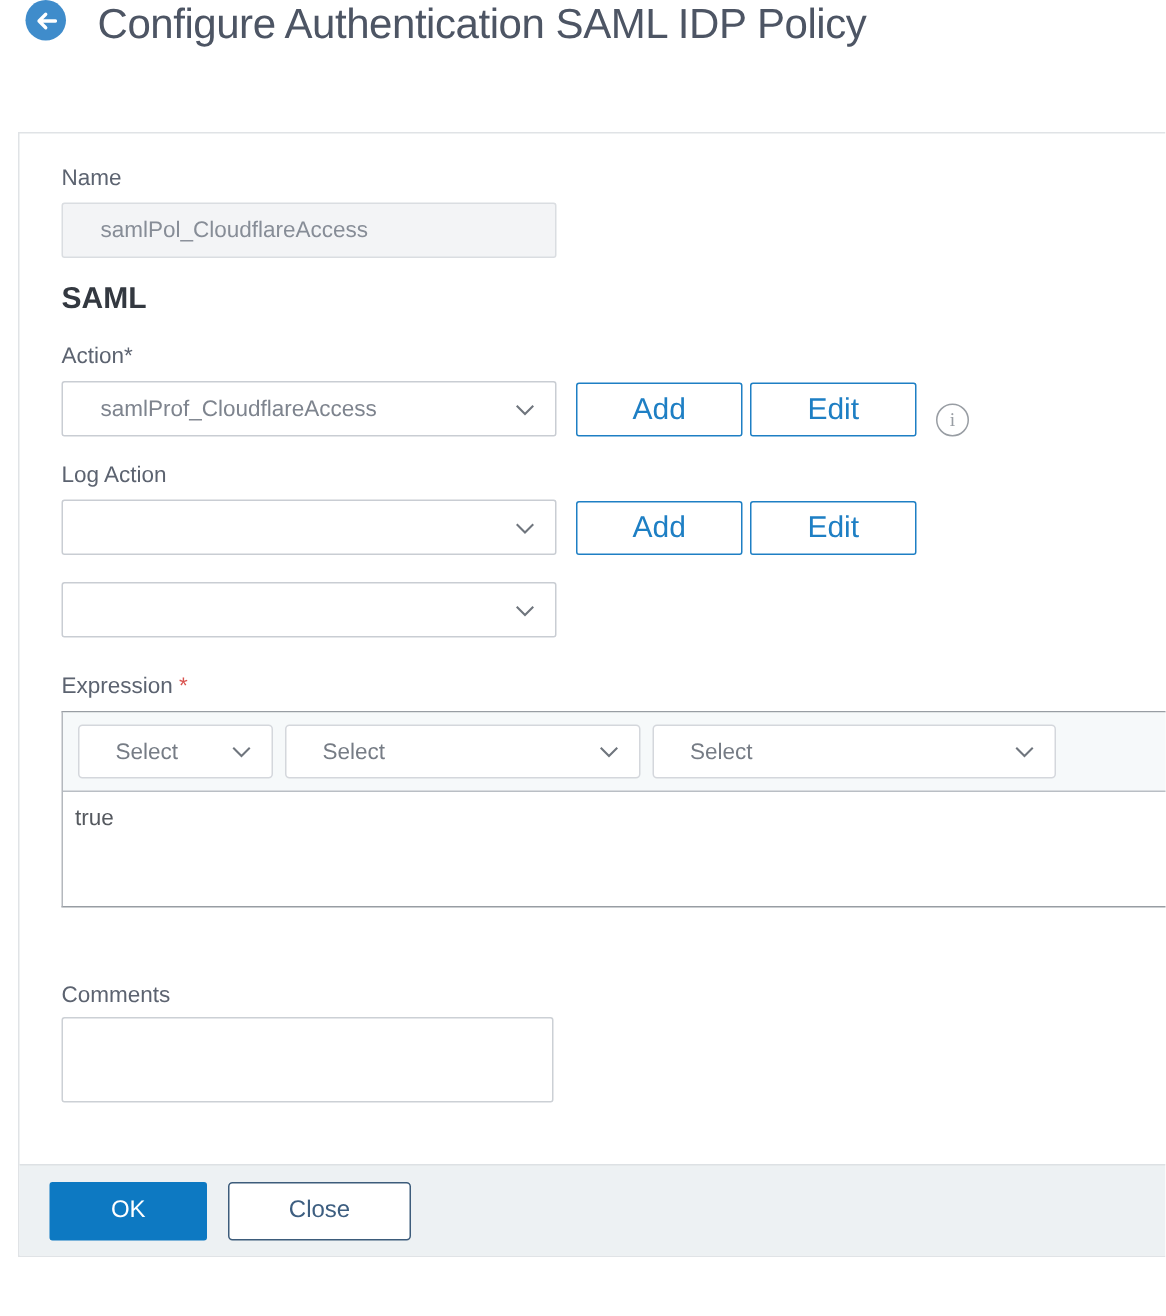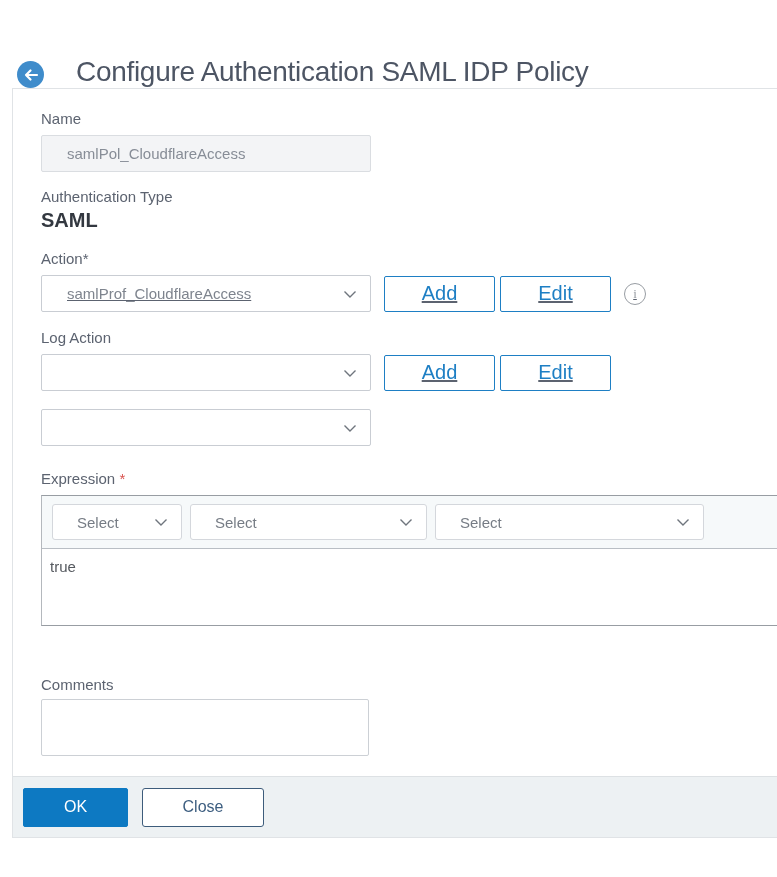--- a/index.html
+++ b/index.html
@@ -9,23 +9,22 @@
     color: #5c6370;
     position: relative;
     height: 877px;
     overflow: hidden;
   }
 
   
   .header {
     height: 88px;
     display: flex;
-    align-items: flex-end;
+    align-items: flex-start;
     padding-left: 17px;
-    gap: 11px;
   }
   .back-btn {
     width: 27px; height: 27px;
     border-radius: 50%;
     background: #3f8ccb;
     display: flex; align-items: center; justify-content: center;
     cursor: pointer;
     flex: 0 0 auto;
   }
   .page-title {
@@ -72,21 +71,21 @@
   }
   .text-input:disabled { background: #f3f4f6; color: #878d97; }
 
   .static-value {
     font-size: 20px;
     font-weight: 700;
     color: #333840;
     margin-bottom: 18px;
   }
 
-  .row { display: flex; align-items: center; text-decoration: underline; }
+  .row { display: flex; align-items: flex-end; }
 
   .selectbox {
     width: 330px; height: 37px;
     background: #ffffff;
     border: 1px solid #c9cdd3;
     border-radius: 2px;
     display: flex; align-items: center;
     padding: 0 12px 0 25px;
     cursor: pointer;
   }
@@ -192,21 +191,21 @@
   
   .footer {
     position: absolute;
     left: 0; bottom: 0;
     width: 100%;
     height: 61px;
     background: #edf1f3;
     border-top: 1px solid #dde1e4;
     display: flex;
     align-items: center;
-    padding-left: 10px;
+    padding-left: 20px;
   }
   .btn-primary {
     width: 105px; height: 39px;
     background: #0d79c2;
     border: 1px solid #0d79c2;
     border-radius: 2px;
     color: #ffffff;
     font-size: 16px;
     font-family: "Liberation Sans", sans-serif;
     cursor: pointer;
@@ -238,21 +237,20 @@
 </div>
 
 <div class="panel">
   <div class="panel-body">
 
     
     <label class="field-label">Name</label>
     <input class="text-input mb16" type="text" disabled="" value="samlPol_CloudflareAccess" style="">
 
     
-    <label class="field-label mb4">Authentication Type</label>
     <div class="static-value">SAML</div>
 
     
     <label class="field-label">Action*</label>
     <div class="row mb17">
       <div class="selectbox">
         <span class="select-text">samlProf_CloudflareAccess</span>
         <span class="chev" style="display:flex">
           <svg width="16" height="16" viewBox="0 0 16 16">
               <path d="M2.5 5.5 L8 11 L13.5 5.5" fill="none" stroke="#6f757d" stroke-width="1.4"></path>

